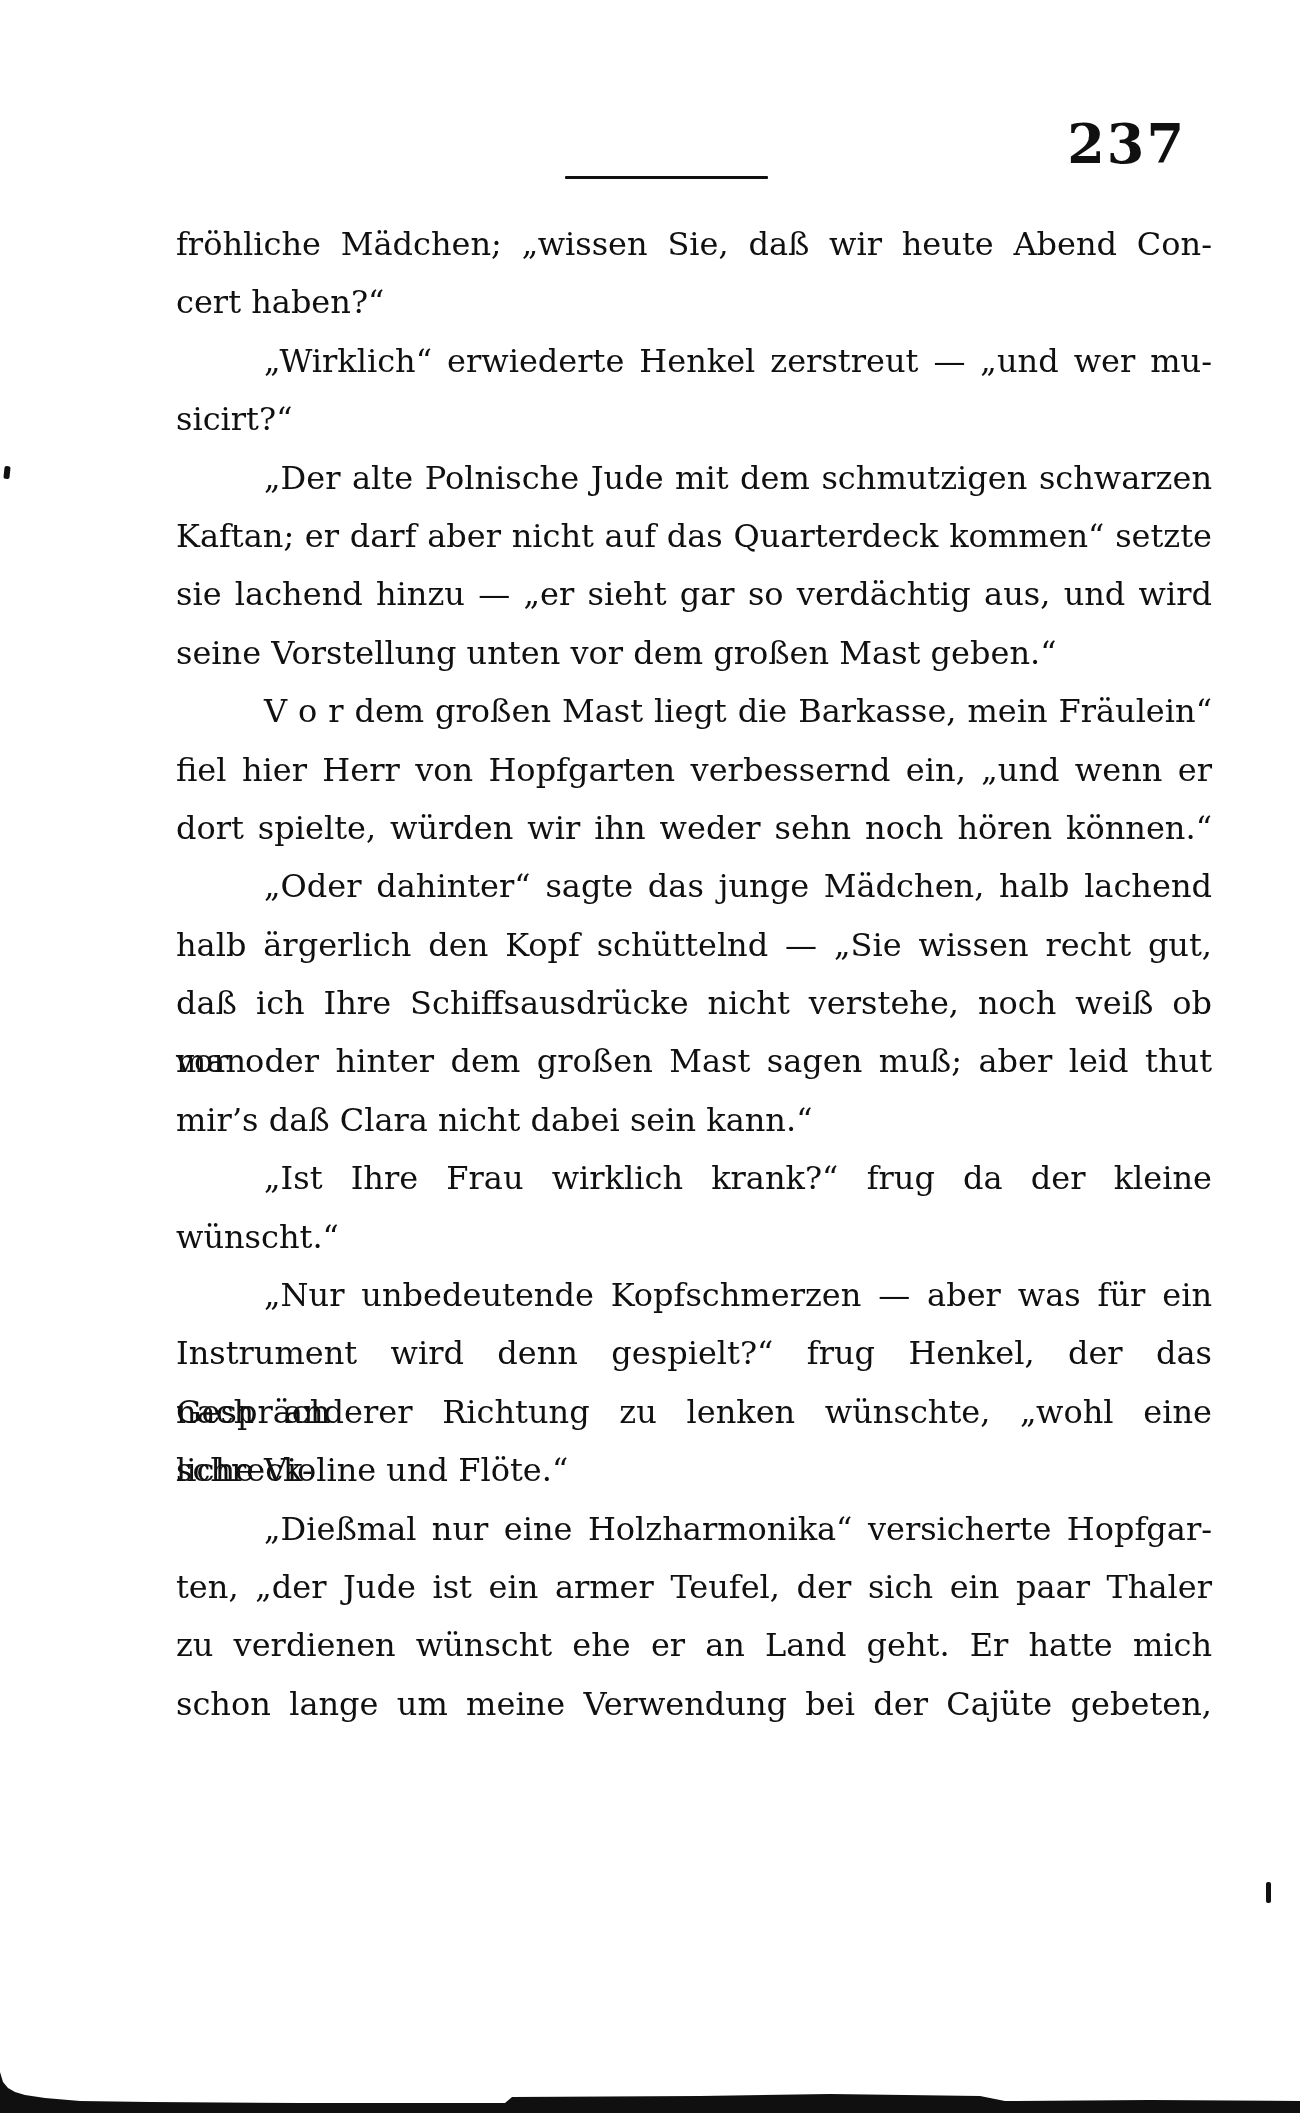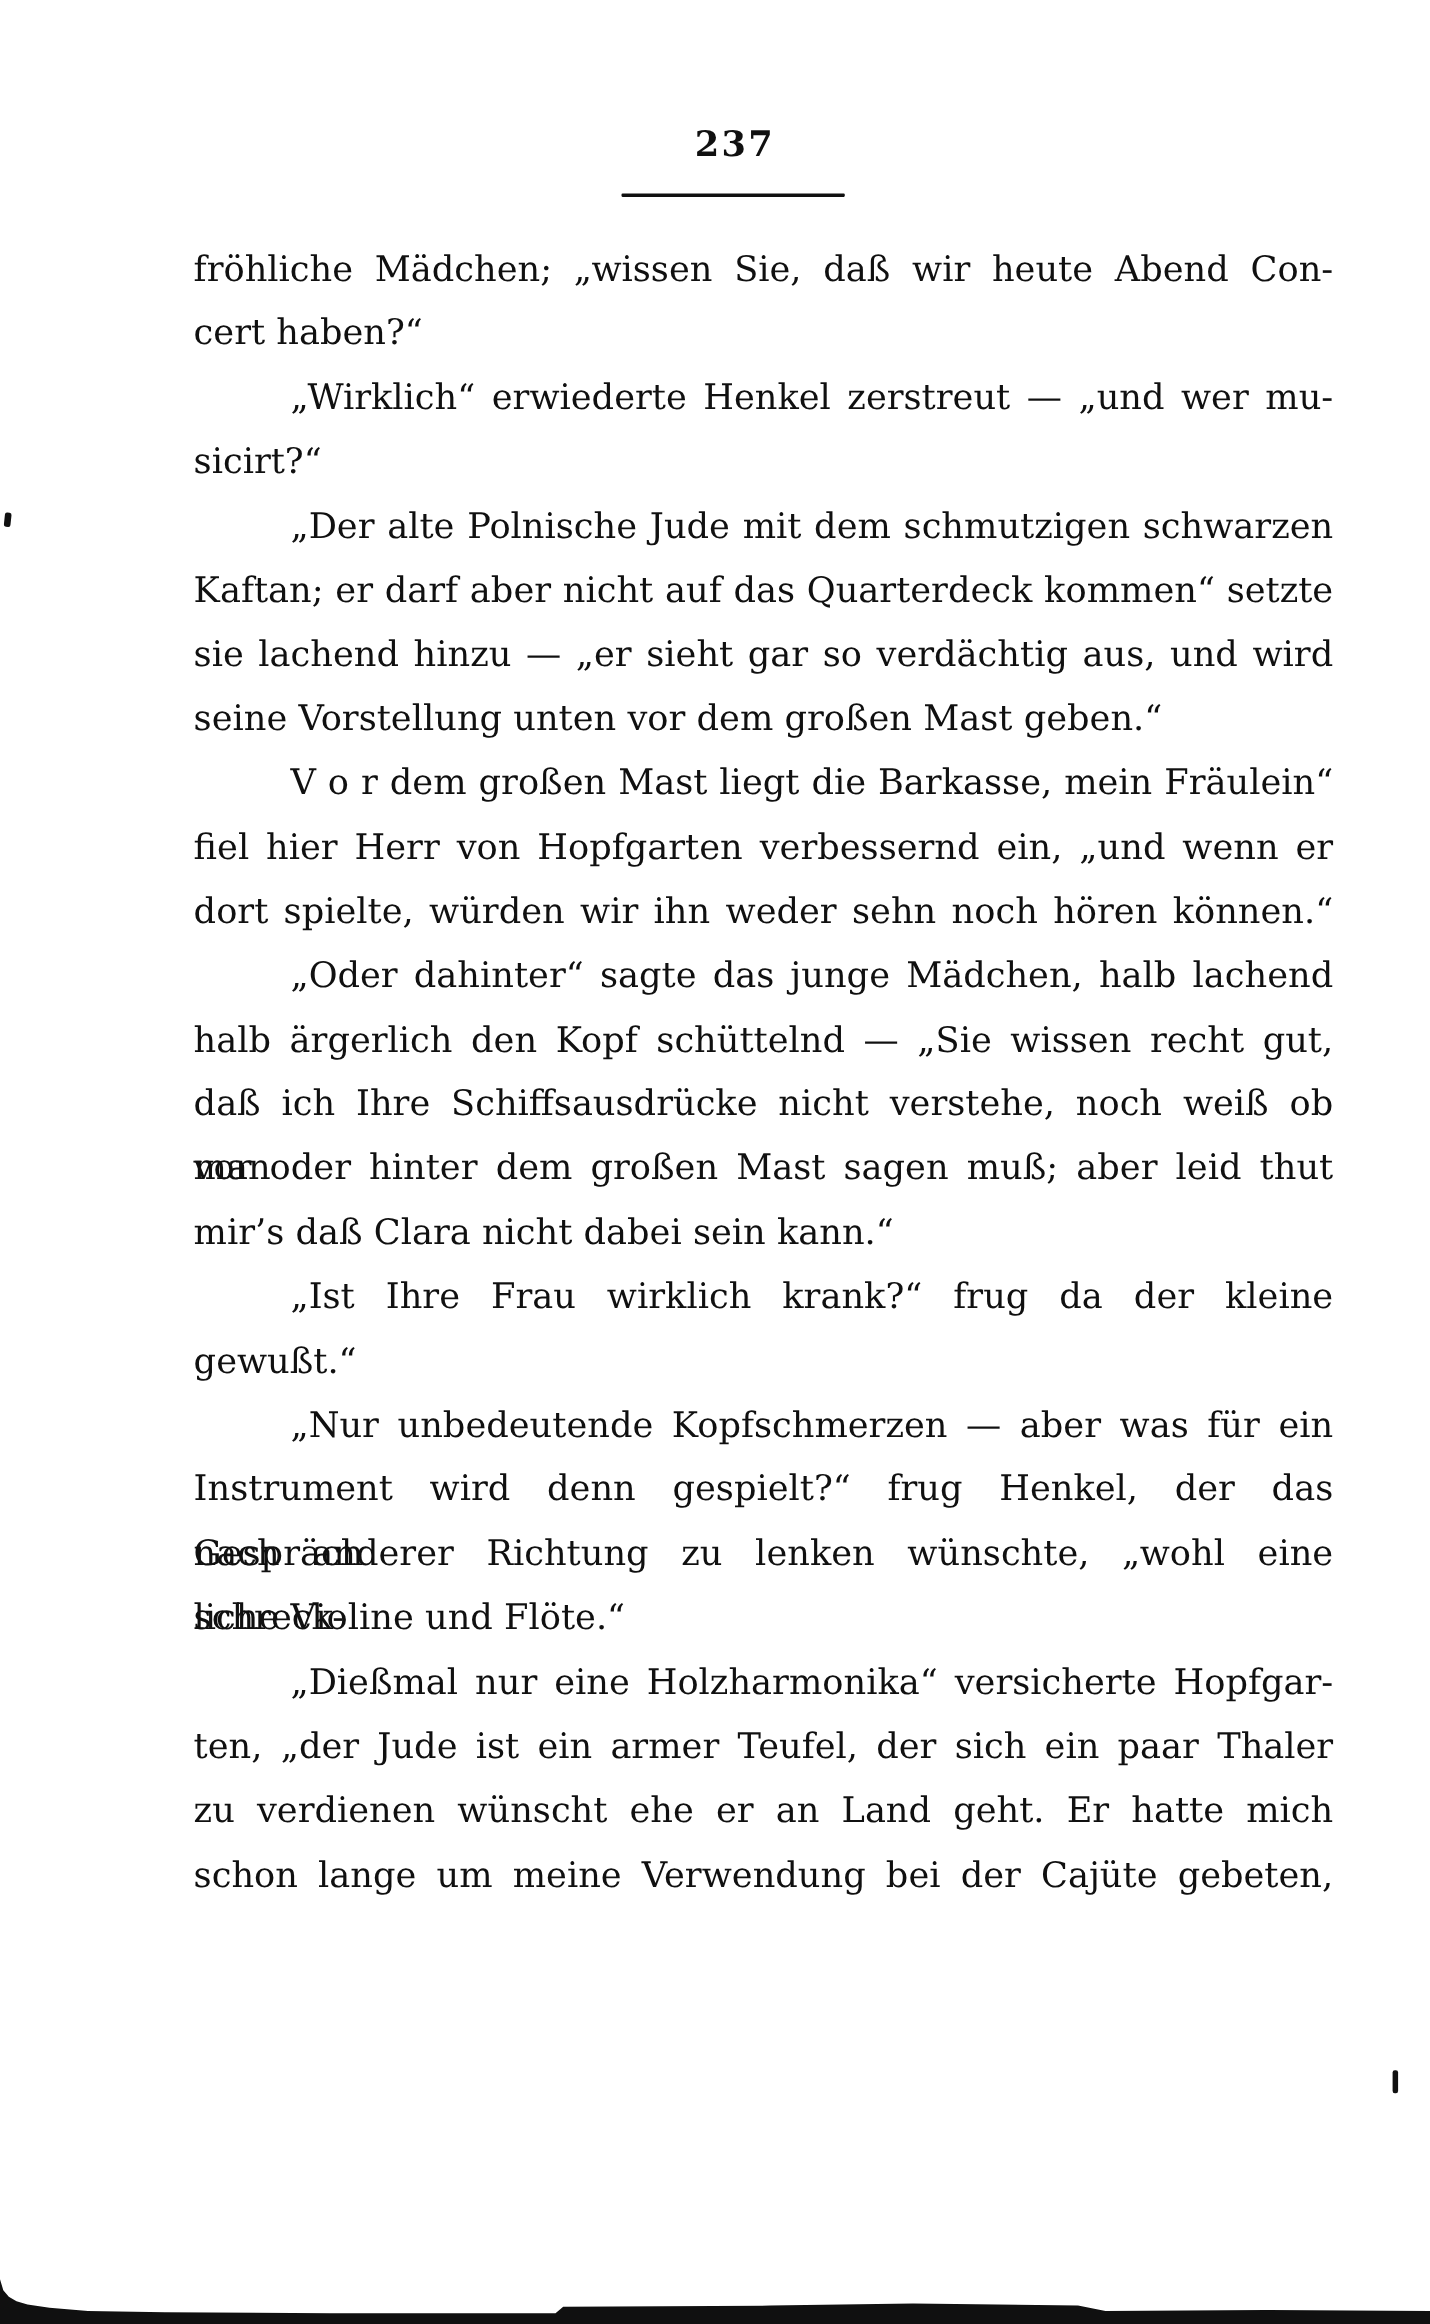--- a/index.html
+++ b/index.html
@@ -17,24 +17,24 @@
   .page {
     position: absolute;
     inset: 0;
     background: var(--paper);
   }
   .page-number {
     position: absolute;
     left: 150px;
     top: 112px;
     width: 1036px;
-    text-align: center;
+    text-align: right;
     font-family: "DejaVu Serif", serif;
     font-weight: bold;
-    font-size: 32px;
+    font-size: 54px;
     letter-spacing: 2px;
     color: var(--ink);
   }
   .header-rule {
     position: absolute;
     left: 565px;
     top: 176px;
     width: 203px;
     height: 3px;
     background: var(--ink);
@@ -112,21 +112,21 @@
       <div class="line">seine Vorstellung unten vor dem großen Mast geben.“</div>
       <div class="line indent just">V o r dem großen Mast liegt die Barkasse, mein Fräulein“</div>
       <div class="line just">fiel hier Herr von Hopfgarten verbessernd ein, „und wenn er</div>
       <div class="line just">dort spielte, würden wir ihn weder sehn noch hören können.“</div>
       <div class="line indent just">„Oder dahinter“ sagte das junge Mädchen, halb lachend</div>
       <div class="line just">halb ärgerlich den Kopf schüttelnd — „Sie wissen recht gut,</div>
       <div class="line just">daß ich Ihre Schiffsausdrücke nicht verstehe, noch weiß ob man</div>
       <div class="line just">vor oder hinter dem großen Mast sagen muß; aber leid thut</div>
       <div class="line">mir’s daß Clara nicht dabei sein kann.“</div>
       <div class="line indent just">„Ist Ihre Frau wirklich krank?“ frug da der kleine</div>
-      <div class="line">gewußt.“</div>
+      <div class="line">wünscht.“</div>
       <div class="line indent just">„Nur unbedeutende Kopfschmerzen — aber was für ein</div>
       <div class="line just">Instrument wird denn gespielt?“ frug Henkel, der das Gespräch</div>
       <div class="line just">nach anderer Richtung zu lenken wünschte, „wohl eine schreck-</div>
       <div class="line">liche Violine und Flöte.“</div>
       <div class="line indent just">„Dießmal nur eine Holzharmonika“ versicherte Hopfgar-</div>
       <div class="line just">ten, „der Jude ist ein armer Teufel, der sich ein paar Thaler</div>
       <div class="line just">zu verdienen wünscht ehe er an Land geht. Er hatte mich</div>
       <div class="line just">schon lange um meine Verwendung bei der Cajüte gebeten,</div>
     </div>
 

